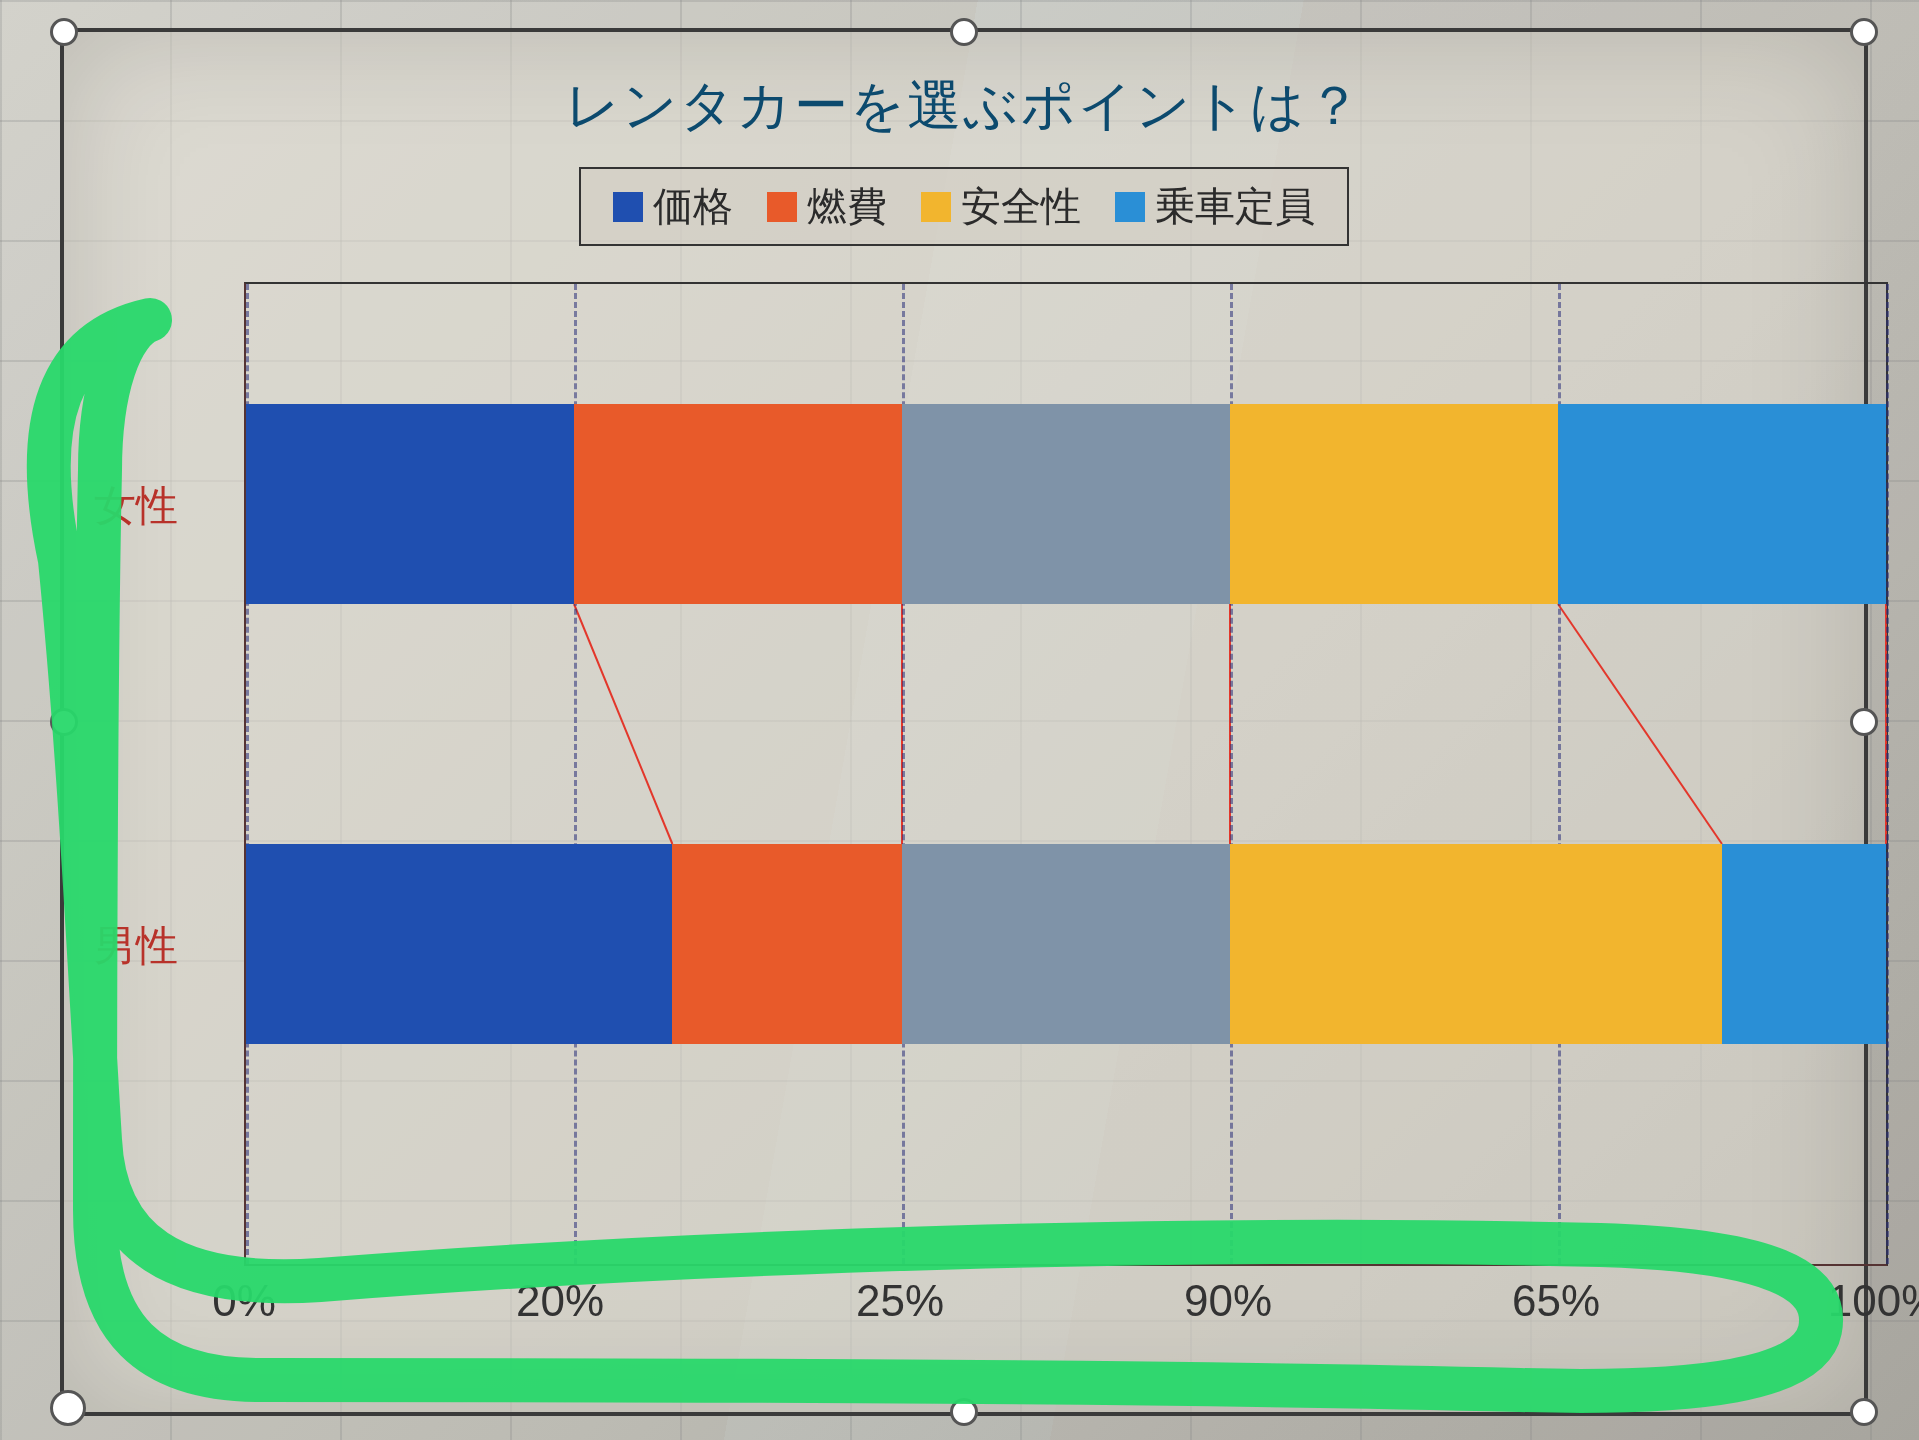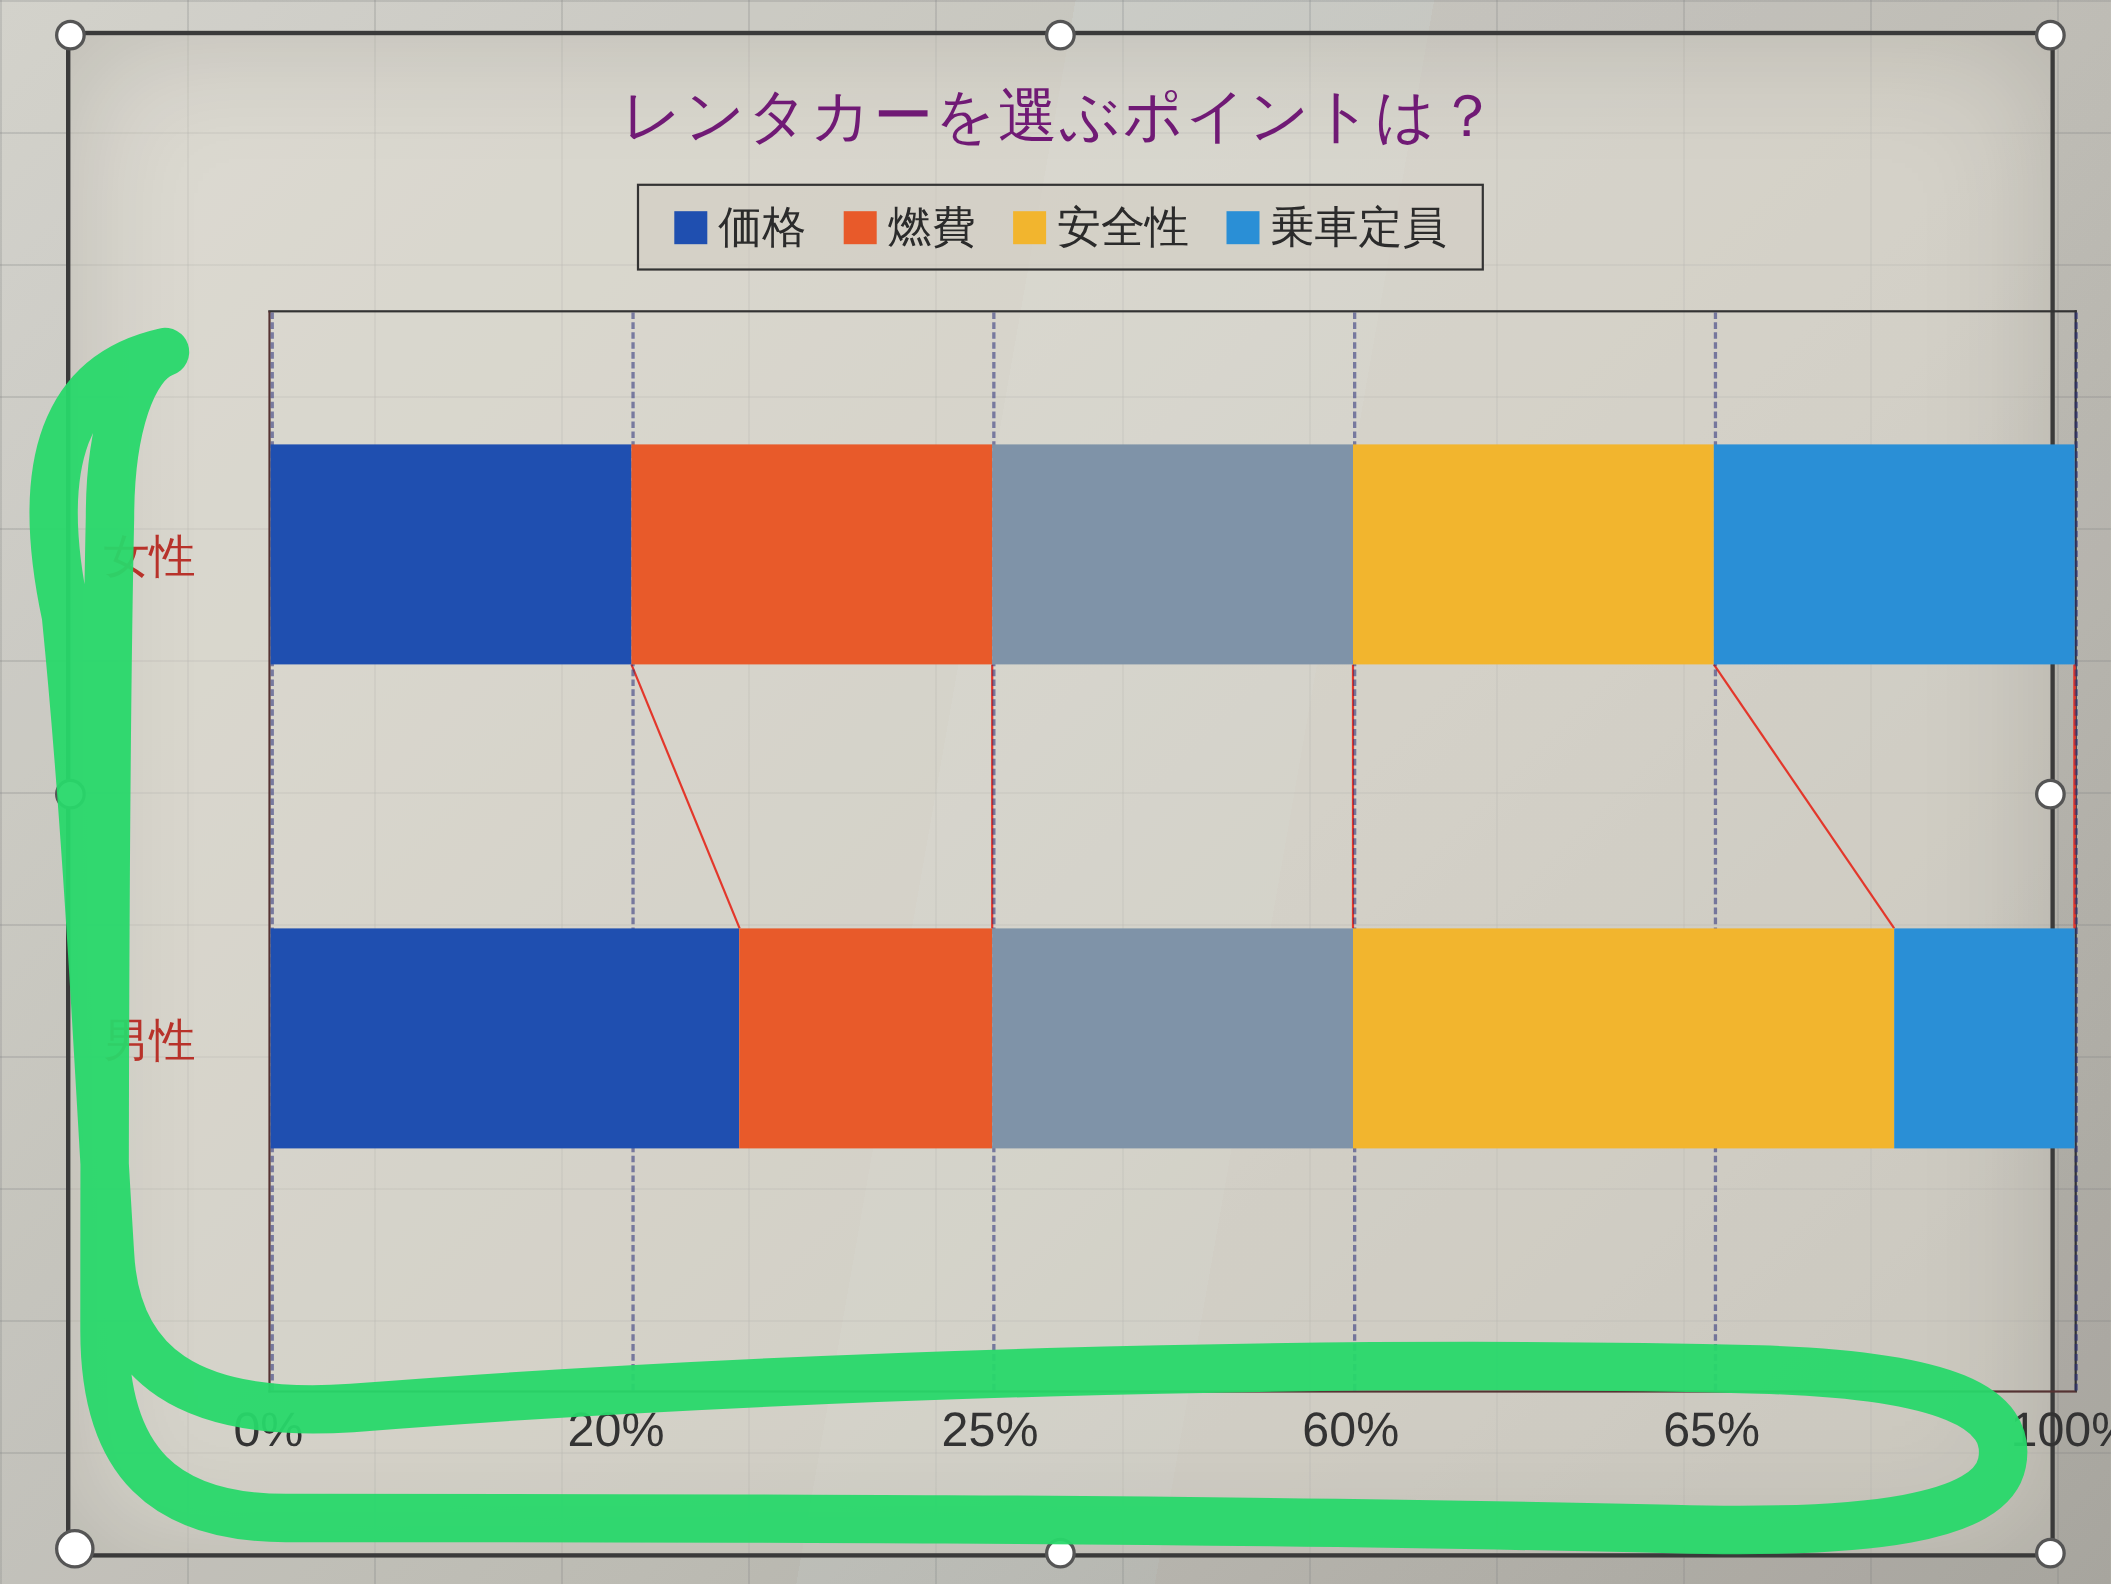--- a/index.html
+++ b/index.html
@@ -12,21 +12,21 @@
     mix-blend-mode:multiply;opacity:.45}
   .chart-frame{position:absolute;left:60px;top:28px;width:1800px;height:1380px;
     border:4px solid #3a3a3a;background:rgba(230,225,215,.55);box-shadow:inset 0 0 120px rgba(0,0,0,.15)}
   .sel-handle{position:absolute;width:22px;height:22px;background:#fff;border:3px solid #555;border-radius:50%}
   .sel-handle.n{left:50%;top:-14px;transform:translateX(-50%)}
   .sel-handle.s{left:50%;bottom:-14px;transform:translateX(-50%)}
   .sel-handle.w{left:-14px;top:50%;transform:translateY(-50%)}
   .sel-handle.e{right:-14px;top:50%;transform:translateY(-50%)}
   .sel-handle.nw{left:-14px;top:-14px}.sel-handle.ne{right:-14px;top:-14px}
   .sel-handle.sw{left:-14px;bottom:-14px}.sel-handle.se{right:-14px;bottom:-14px}
-  .title{position:absolute;left:0;right:0;top:38px;text-align:center;font-size:54px;color:#701a75;letter-spacing:2px}
+  .title{position:absolute;left:0;right:0;top:38px;text-align:center;font-size:54px;color:#0c4a6e;letter-spacing:2px}
   .legend{position:absolute;left:50%;top:135px;transform:translateX(-50%);
     border:2px solid #333;background:rgba(210,205,195,.6);padding:10px 32px;display:flex;gap:34px;font-size:40px;color:#2b2b2b;align-items:center}
   .legend .item{display:flex;align-items:center;gap:10px;white-space:nowrap}
   .sw{width:30px;height:30px;display:inline-block}
   .plot{position:absolute;left:180px;top:250px;width:1640px;height:980px;
     border-top:2px solid #333;border-right:2px solid #333;border-left:2px solid #533; border-bottom:2px solid #533}
   .grid-line{position:absolute;top:0;bottom:0;border-left:3px dashed #2a2f7a;opacity:.55}
   .axis-row{position:absolute;left:0;right:0;height:200px}
   .bar-wrap{position:absolute;left:0;height:100%;display:flex}
   .seg{height:100%}
@@ -110,21 +110,21 @@
       </div>
     </div>
 
   <div class="ylab" id="ylab0" style="top: 446px; left: 30px; width: 140px; text-align: left;">女性</div>
   <div class="ylab" id="ylab1" style="top: 886px; left: 30px; width: 140px; text-align: left;">男性</div>
 
   <div class="xticks" id="xticks">
       <div class="xt" style="left: 0px;">0%</div>
       <div class="xt" style="left: 316px;">20%</div>
       <div class="xt" style="left: 656px;">25%</div>
-      <div class="xt" style="left: 984px;">60%</div>
+      <div class="xt" style="left: 984px;">90%</div>
       <div class="xt" style="left: 1312px;">65%</div>
       <div class="xt" style="left: 1640px;">100%</div>
     </div>
 </div>
 
 <svg class="annot" viewBox="0 0 1919 1440">
   <path d="M150 320
            C 60 340, 30 420, 60 560
            C 80 760, 90 980, 100 1140
            C 105 1240, 170 1290, 320 1280

